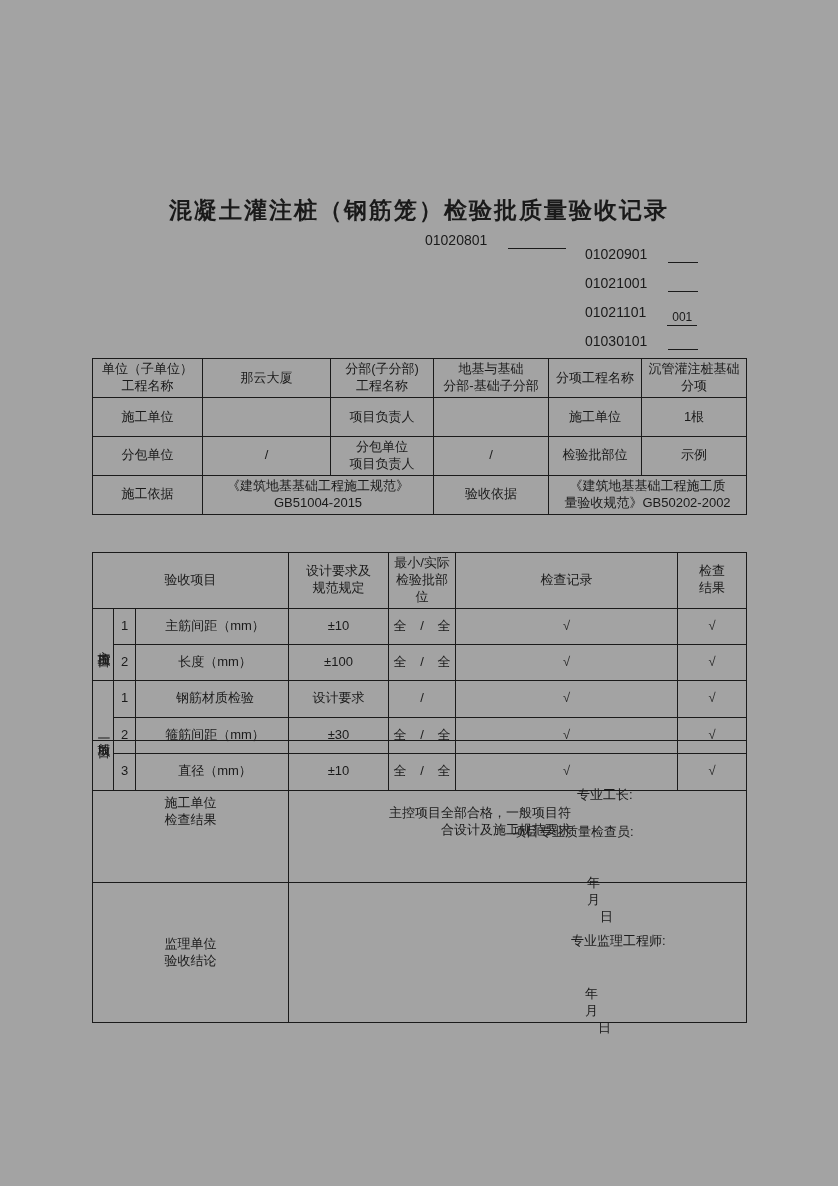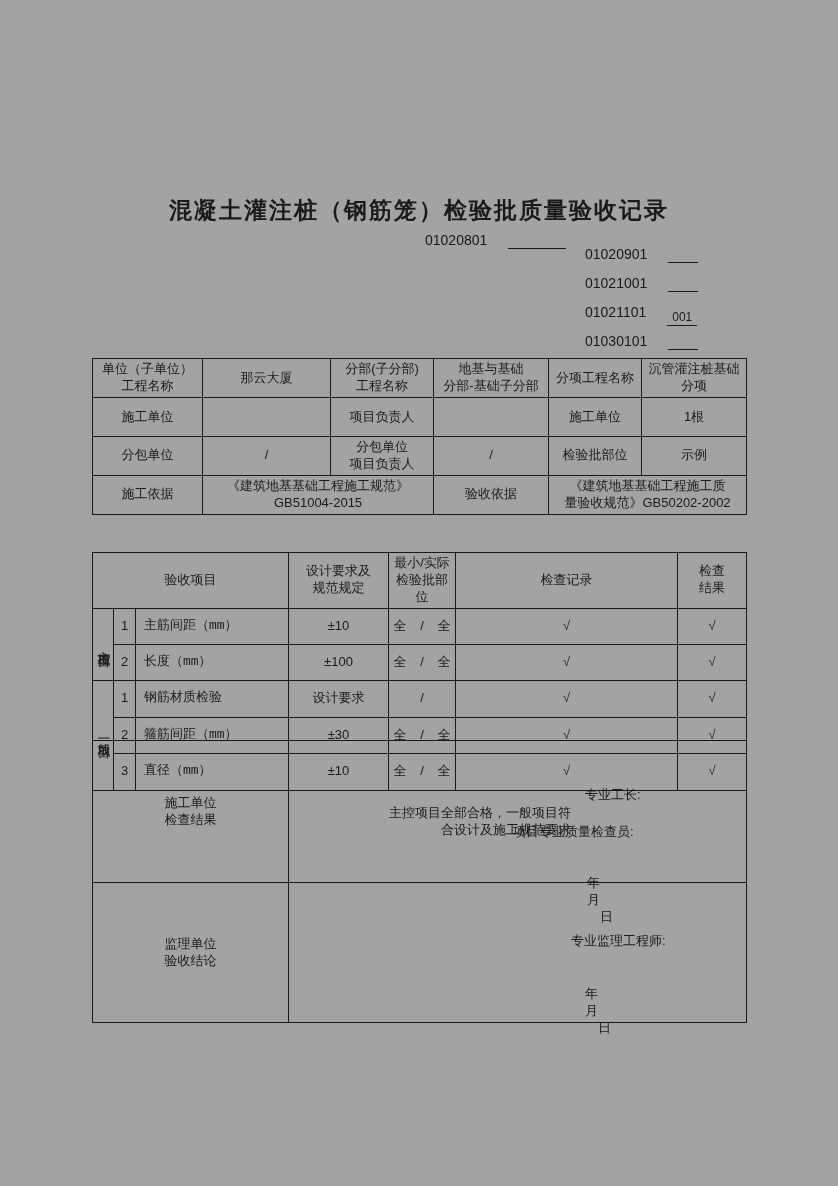--- a/index.html
+++ b/index.html
@@ -29,26 +29,26 @@
   #tbl-insp { top:512px;margin-top:40px; }
   #tbl-sign { top:740px; }
   td {
     border:1px solid #1a1a1a; font-size:13px; text-align:center;
     vertical-align:middle; white-space:pre-line; line-height:1.3; padding:2px;
   }
   .vlabel {
     writing-mode:vertical-rl; text-orientation:upright;
     letter-spacing:2px; padding:0; font-size:13px;
   }
-  .left-cell { text-align:left; padding-left:8px;font-family:Liberation Mono, monospace; }
+  .left-cell { text-align:center; padding-left:8px; }
   .wsp { word-spacing:10px; }
   .check { font-size:13px; color:#2a2a2a; }
   .sign-content { position:relative; padding:0; }
   .conclusion { position:absolute; left:10px; top:64px; width:272px; text-align:right; white-space:pre-line; }
-  .foreman   { position:absolute; left:288px; top:46px;margin-left:8px; }
+  .foreman   { position:absolute; left:288px; top:46px; }
   .inspector { position:absolute; left:224px; top:83px; }
   .date-a    { position:absolute; left:298px; top:117px; }
   .engineer  { position:absolute; left:248px; top:50px;margin-left:34px; }
   .date-b    { position:absolute; left:296px; top:86px; }
   .date-part { display:inline-block; margin-right:26px; }
   .date-part:last-child { margin-right:0; }
 </style>
 </head>
 <body>
 

